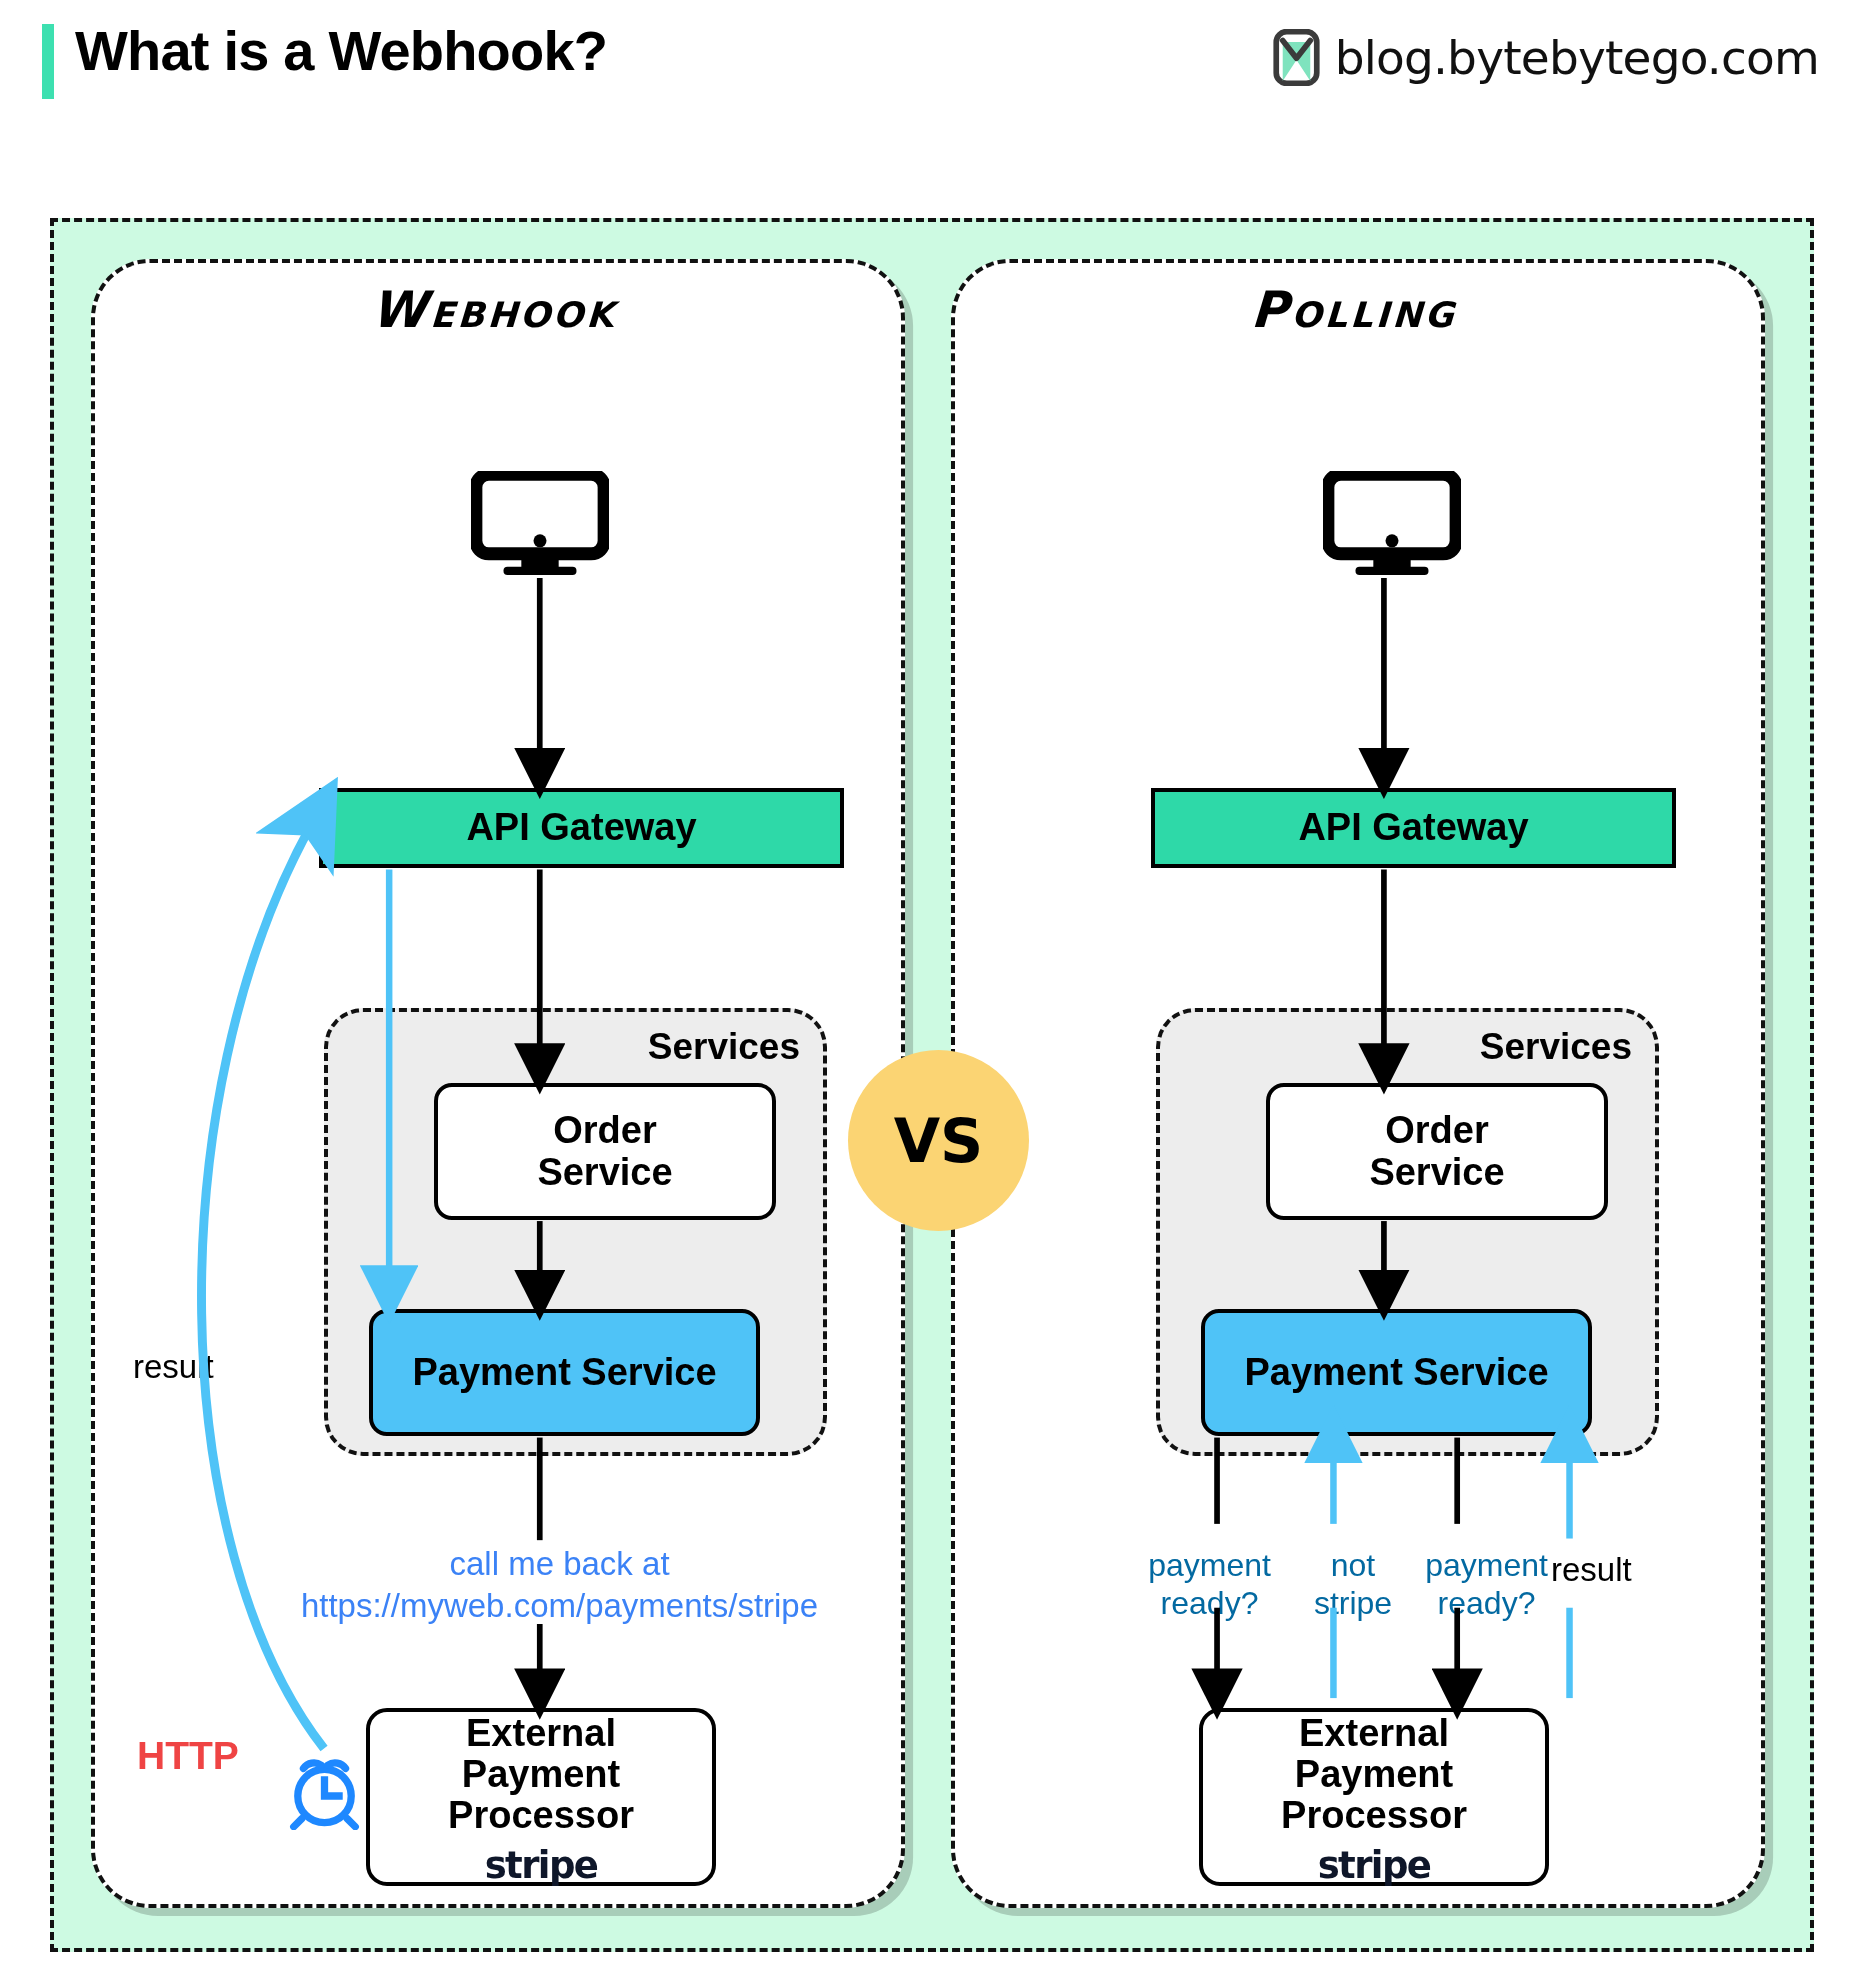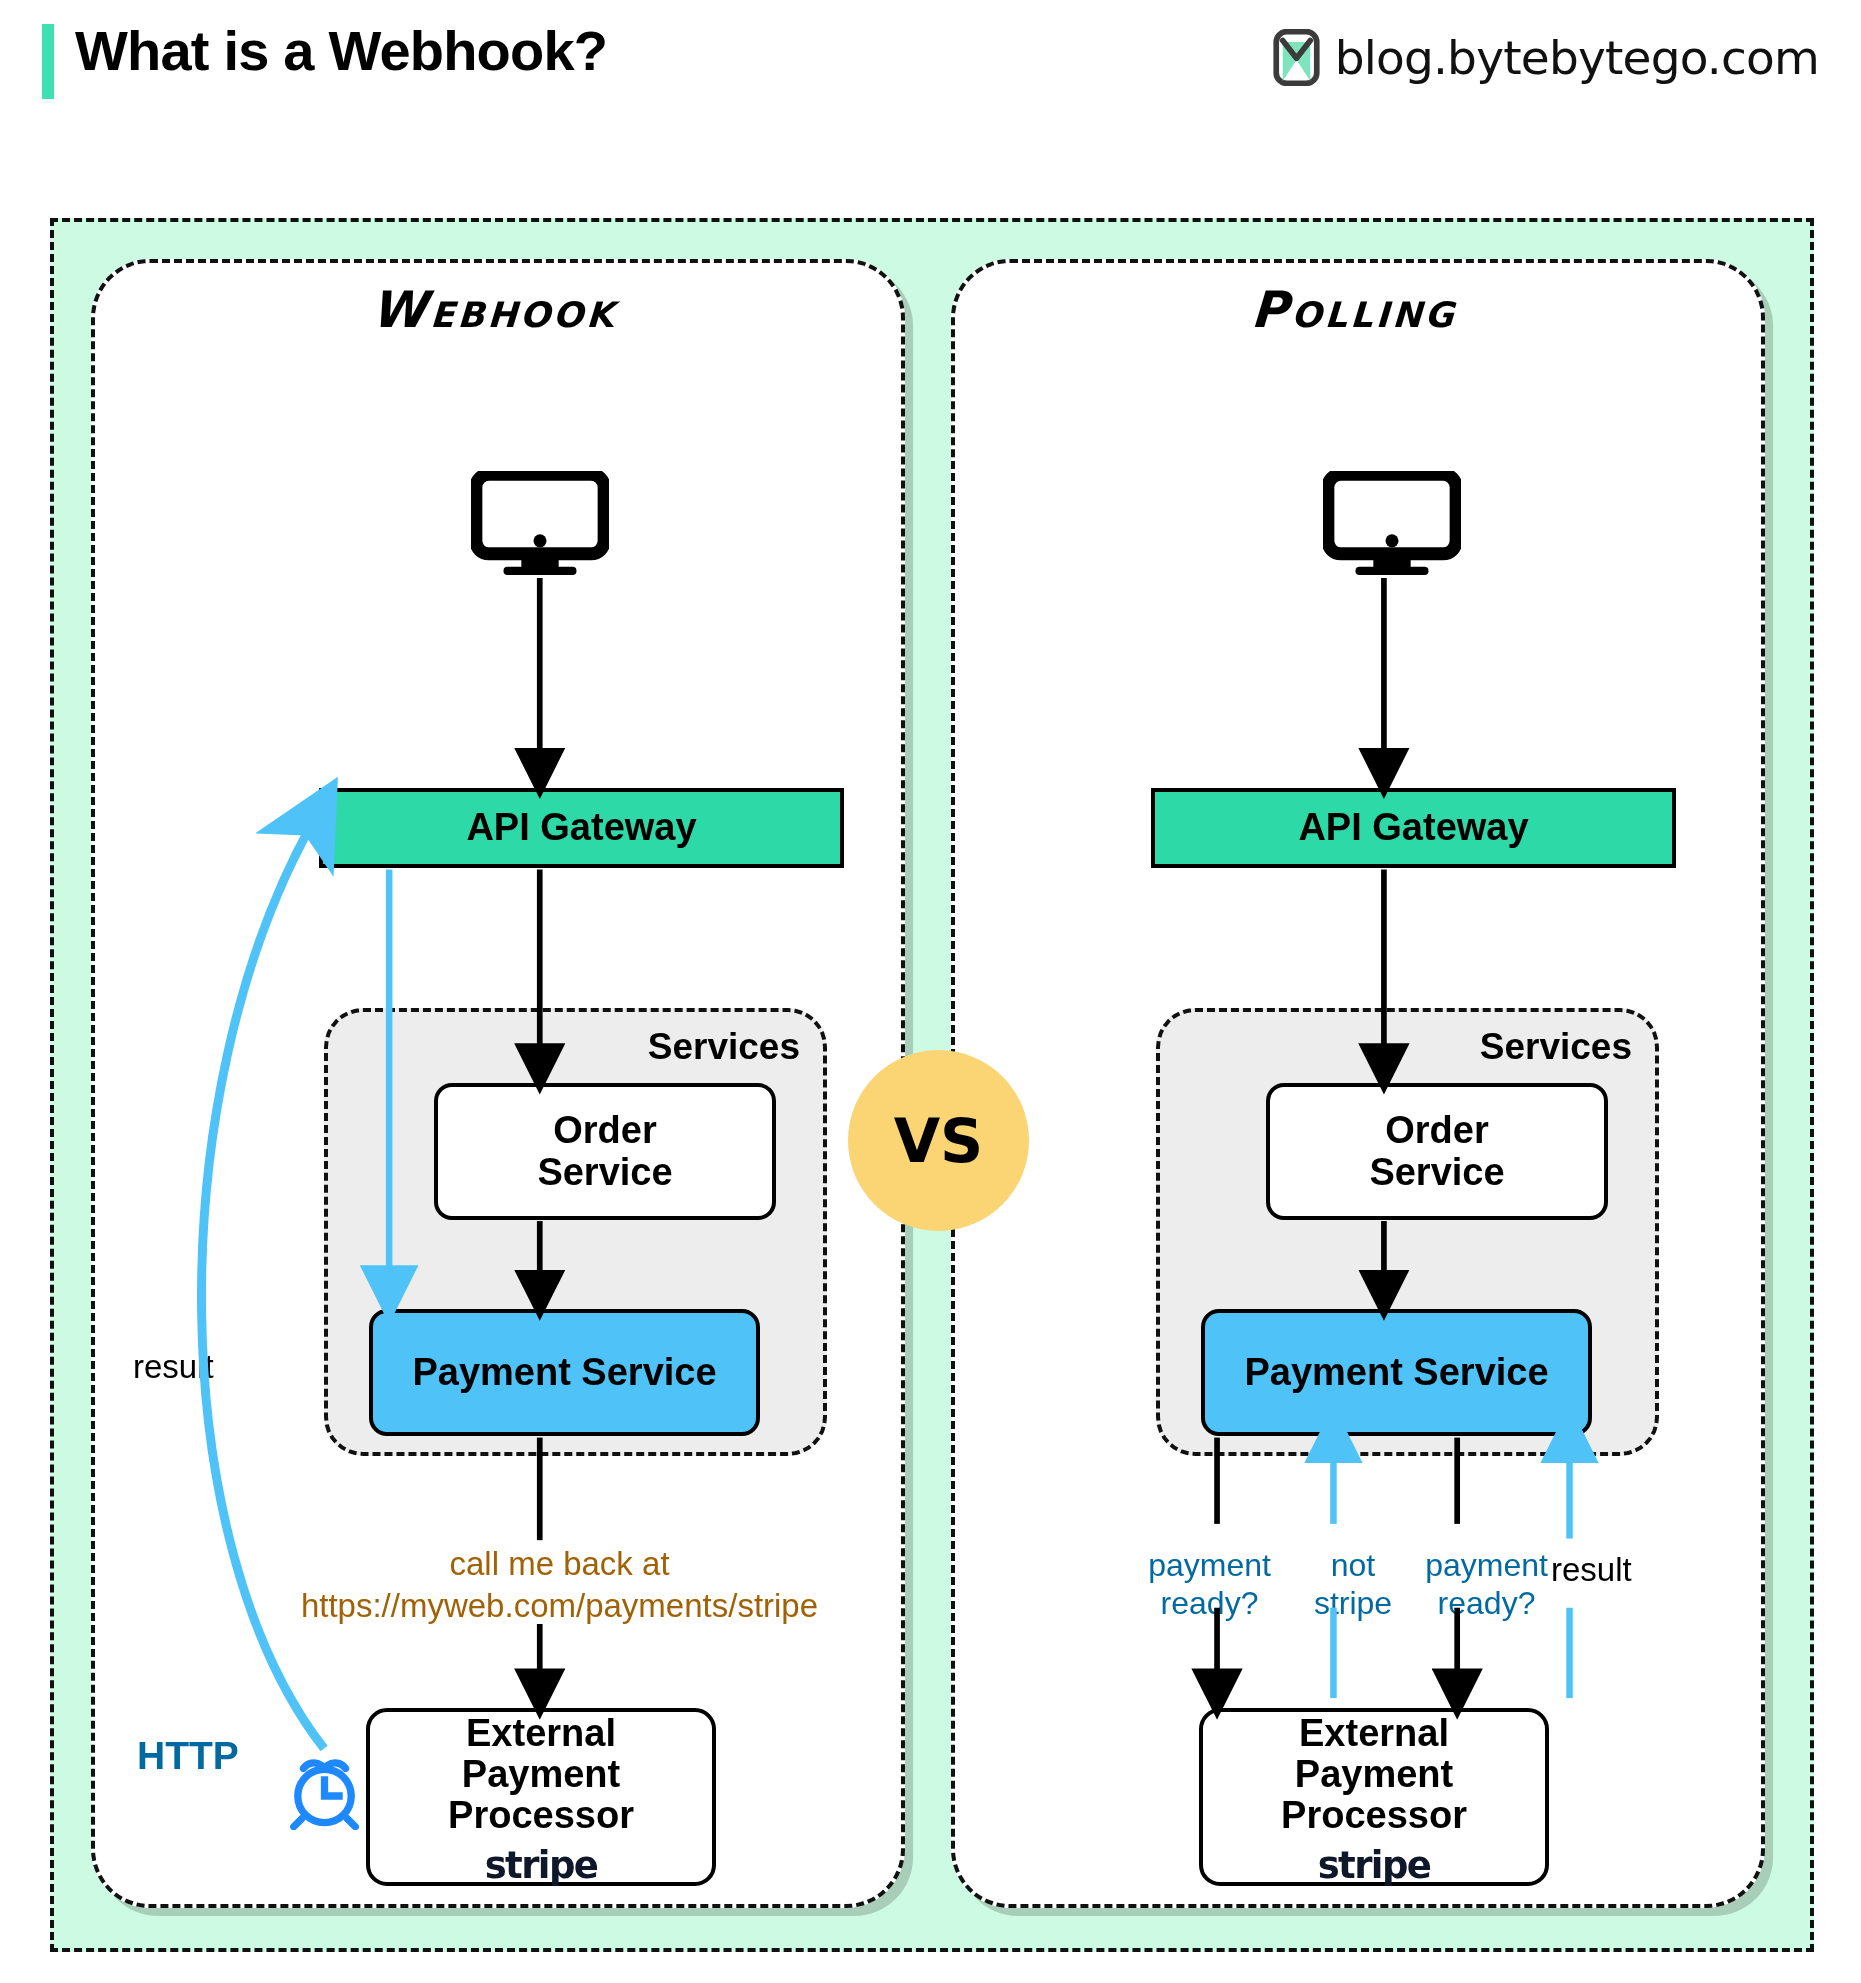--- a/index.html
+++ b/index.html
@@ -111,34 +111,34 @@
     flex-direction: column; font-size: 38px; padding-top: 4.9px;
   }
   .stripe-logo {
     font-size: 37px; font-weight: 900; color: #0f172a;
     font-family: "DejaVu Sans", sans-serif;
     letter-spacing: -1.6px; margin-top: 9px;
   }
 
   .callback-note {
     position: absolute; text-align: center;
-    color: #a16207; font-size: 33px; line-height: 1.28;
+    color: #3b82f6; font-size: 33px; line-height: 1.28;
     white-space: nowrap;
   }
 
   .poll-label {
     position: absolute; text-align: center; color: #0369a1;
     font-size: 32px; line-height: 1.18; font-weight: 400; margin-top: 16px;
   }
 
   .result-label {
     position: absolute; color: #000; font-size: 33px; font-weight: 400;
   }
   .http-label {
-    position: absolute; color: #0369a1; font-size: 39px; font-weight: bold;
+    position: absolute; color: #ef4444; font-size: 39px; font-weight: bold;
     font-family: "Liberation Sans", sans-serif;
   }
 
   .monitor-icon { position: absolute; width: 138px; height: 104px; }
   .clock-icon { position: absolute; width: 75px; height: 81px; }
 
   .wires { position: absolute; left: 0; top: 0; width: 1861px; height: 1983px;
            pointer-events: none; z-index: 5; }
 </style>
 </head>

